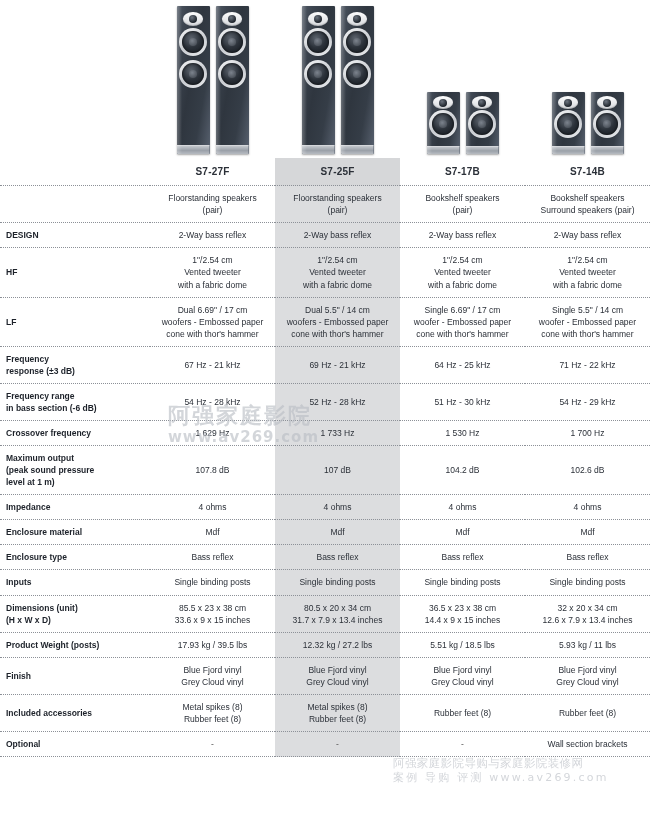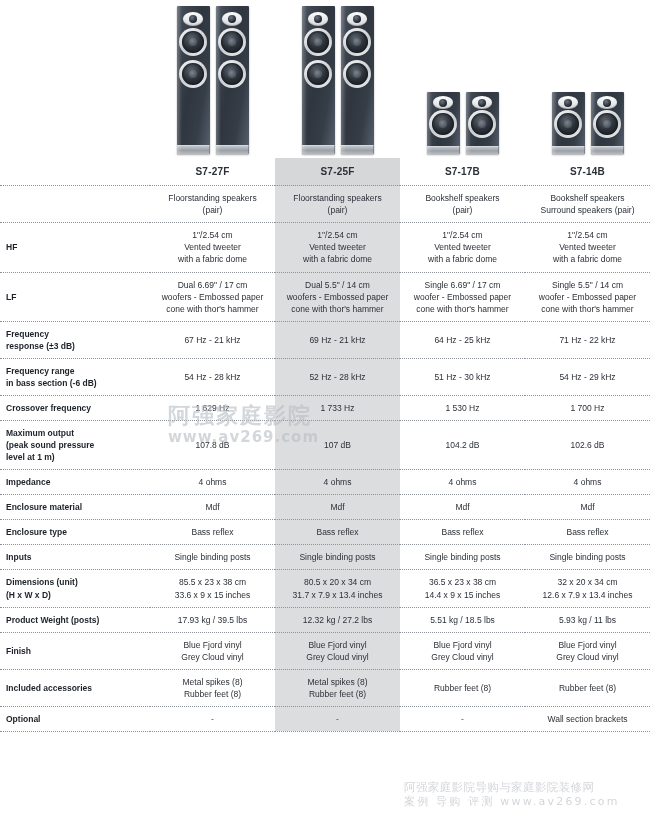--- a/index.html
+++ b/index.html
@@ -134,21 +134,21 @@
   }
   .wm-mid { left:168px; top:404px; }
   .wm-mid .l1 {
     font-size:22px; font-weight:bold; letter-spacing:2px;
     line-height:1.05;
   }
   .wm-mid .l2 {
     font-size:15px; font-weight:bold; letter-spacing:1px;
     margin-top:1px;
   }
-  .wm-bot { left:404px; top:756px;margin-top:24px; }
+  .wm-bot { left:393px; top:756px; }
   .wm-bot .l1 { font-size:11.5px; letter-spacing:.4px; line-height:1.3; }
   .wm-bot .l2 { font-size:11px; letter-spacing:2.2px; line-height:1.3; }
 </style>
 </head>
 <body>
 
 <div id="page">
 
   <div class="image-band">
       <div class="img-cell" title="Pair of S7-27F floorstanding speakers" style="left: 150px; width: 125px;">
@@ -278,20 +278,27 @@
           <td>S7-14B</td>
         </tr>
         <tr>
           <td class="label"></td>
           <td>Floorstanding speakers<br>(pair)</td>
           <td class="hl">Floorstanding speakers<br>(pair)</td>
           <td>Bookshelf speakers<br>(pair)</td>
           <td>Bookshelf speakers<br>Surround speakers (pair)</td>
         </tr>
         <tr>
+          <td class="label">DESIGN</td>
+          <td>2-Way bass reflex</td>
+          <td class="hl">2-Way bass reflex</td>
+          <td>2-Way bass reflex</td>
+          <td>2-Way bass reflex</td>
+        </tr>
+        <tr>
           <td class="label">HF</td>
           <td>1"/2.54 cm<br>Vented tweeter<br>with a fabric dome</td>
           <td class="hl">1"/2.54 cm<br>Vented tweeter<br>with a fabric dome</td>
           <td>1"/2.54 cm<br>Vented tweeter<br>with a fabric dome</td>
           <td>1"/2.54 cm<br>Vented tweeter<br>with a fabric dome</td>
         </tr>
         <tr>
           <td class="label">LF</td>
           <td>Dual 6.69" / 17 cm<br>woofers - Embossed paper<br>cone with thor's hammer</td>
           <td class="hl">Dual 5.5" / 14 cm<br>woofers - Embossed paper<br>cone with thor's hammer</td>

